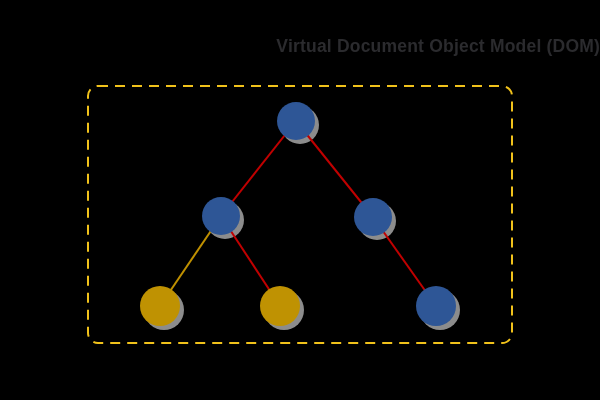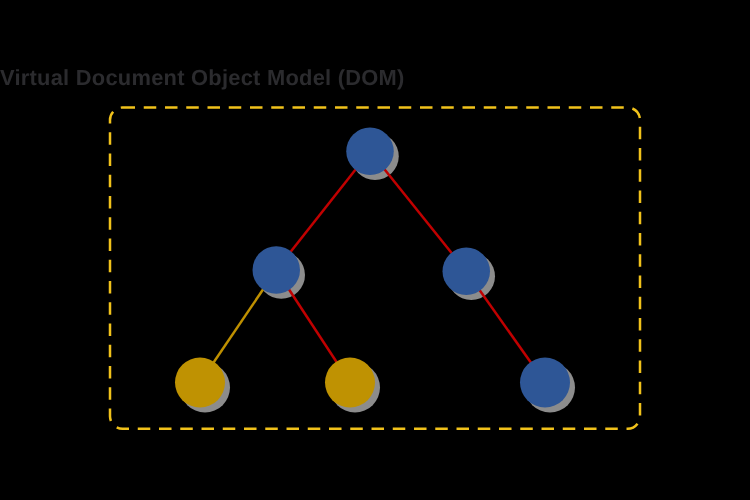--- a/index.html
+++ b/index.html
@@ -15,24 +15,24 @@
     font-family: "Liberation Sans", sans-serif;
   }
   .stage {
     position: absolute;
     inset: 0;
     width: 600px;
     height: 400px;
   }
   .diagram-title {
     position: absolute;
-    top: 52px;
+    top: 36px;
     left: 0;
     width: 600px;
-    text-align: left;
+    text-align: right;
     font-size: 17.5px;
     font-weight: 700;
     letter-spacing: 0.2px;
     user-select: none;
   }
   svg.diagram-svg {
     position: absolute;
     top: 0;
     left: 0;
     width: 600px;

